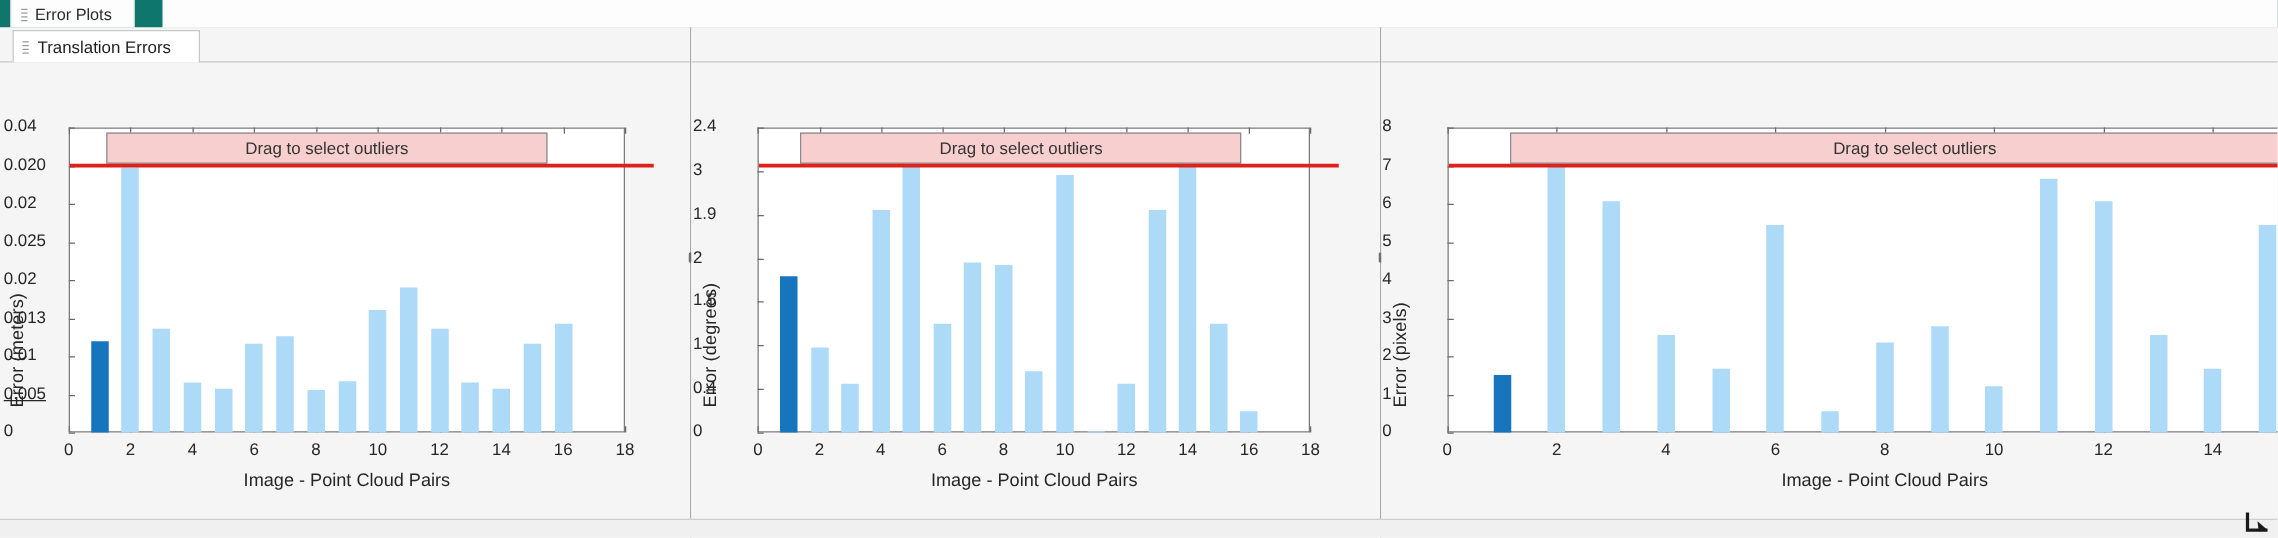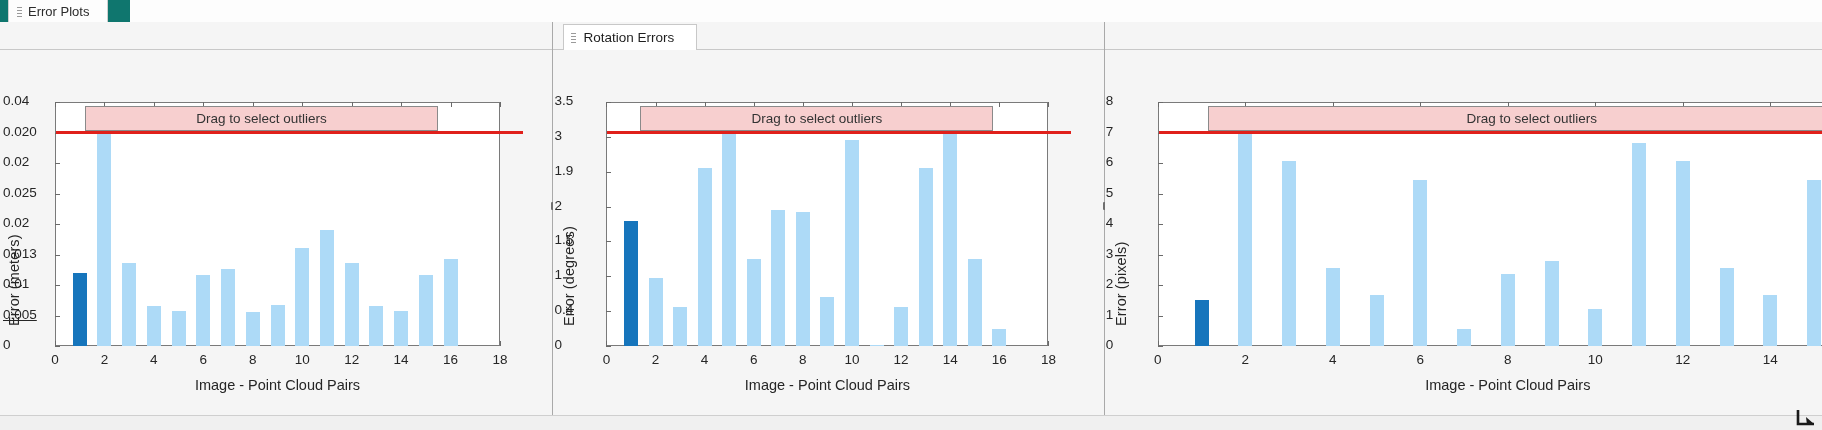--- a/index.html
+++ b/index.html
@@ -95,20 +95,29 @@
           <i></i>
         </span>
       <span>Error Plots</span>
     </div>
   </div>
 
   <div class="panels" id="panels">
       <div class="panel p1" style="width: 553px;">
         <div class="ptabbar">
           <div class="ptab-underline"></div>
+          <div class="ptab">
+            <span class="grip">
+              <i></i>
+              <i></i>
+              <i></i>
+              <i></i>
+            </span>
+            <span>Translation Errors</span>
+          </div>
         </div>
         <div class="chartwrap">
           <div class="plotbox" style="left: 55px; top: 52px; width: 445px; height: 244px;"></div>
           <div class="ytick" style="left: 3px; width: 46px; top: 287px;">0</div>
           <div class="ytickmark" style="left: 55px; top: 296px;"></div>
           <div class="ytick" style="left: 3px; width: 46px; top: 256.5px; text-decoration: underline;">0.005</div>
           <div class="ytickmark" style="left: 55px; top: 265.5px;"></div>
           <div class="ytick" style="left: 3px; width: 46px; top: 226px;">0.01</div>
           <div class="ytickmark" style="left: 55px; top: 235px;"></div>
           <div class="ytick" style="left: 3px; width: 46px; top: 195.5px;">0.013</div>
@@ -174,47 +183,38 @@
           </div>
           <div class="threshold" style="left: 56px; top: 81px; width: 467px;"></div>
           <div class="ylabel" style="left: 6px; top: 82px; height: 194px;">Error (meters)</div>
           <div class="xlabel" style="left: 55px; width: 445px; top: 327px;">Image - Point Cloud Pairs</div>
         </div>
       </div>
       <div class="vsep"></div>
       <div class="panel p2" style="width: 551px;">
         <div class="ptabbar">
           <div class="ptab-underline"></div>
-          <div class="ptab">
-            <span class="grip">
-              <i></i>
-              <i></i>
-              <i></i>
-              <i></i>
-            </span>
-            <span>Rotation Errors</span>
-          </div>
         </div>
         <div class="chartwrap">
           <div class="plotbox" style="left: 53px; top: 52px; width: 442px; height: 244px;"></div>
           <div class="ytick" style="left: 1px; width: 46px; top: 287px;">0</div>
           <div class="ytickmark" style="left: 53px; top: 296px;"></div>
           <div class="ytick" style="left: 1px; width: 46px; top: 252.143px;">0.4</div>
           <div class="ytickmark" style="left: 53px; top: 261.143px;"></div>
           <div class="ytick" style="left: 1px; width: 46px; top: 217.286px;">1</div>
           <div class="ytickmark" style="left: 53px; top: 226.286px;"></div>
           <div class="ytick" style="left: 1px; width: 46px; top: 182.429px;">1.5</div>
           <div class="ytickmark" style="left: 53px; top: 191.429px;"></div>
           <div class="ytick" style="left: 1px; width: 46px; top: 147.571px;">2</div>
           <div class="ytickmark" style="left: 53px; top: 156.571px;"></div>
           <div class="ytick" style="left: 1px; width: 46px; top: 112.714px;">1.9</div>
           <div class="ytickmark" style="left: 53px; top: 121.714px;"></div>
           <div class="ytick" style="left: 1px; width: 46px; top: 77.8571px;">3</div>
           <div class="ytickmark" style="left: 53px; top: 86.8571px;"></div>
-          <div class="ytick" style="left: 1px; width: 46px; top: 43px;">3.5</div>
+          <div class="ytick" style="left: 1px; width: 46px; top: 43px;">2.4</div>
           <div class="ytickmark" style="left: 53px; top: 52px;"></div>
           <div class="xtickmark" style="left: 53px; top: 291px;"></div>
           <div class="toptick" style="left: 53px; top: 52px;"></div>
           <div class="xtick" style="left: 31px; width: 44px; top: 302px;">0</div>
           <div class="xtickmark" style="left: 102.111px; top: 291px;"></div>
           <div class="toptick" style="left: 102.111px; top: 52px;"></div>
           <div class="xtick" style="left: 80.1111px; width: 44px; top: 302px;">2</div>
           <div class="xtickmark" style="left: 151.222px; top: 291px;"></div>
           <div class="toptick" style="left: 151.222px; top: 52px;"></div>
           <div class="xtick" style="left: 129.222px; width: 44px; top: 302px;">4</div>

